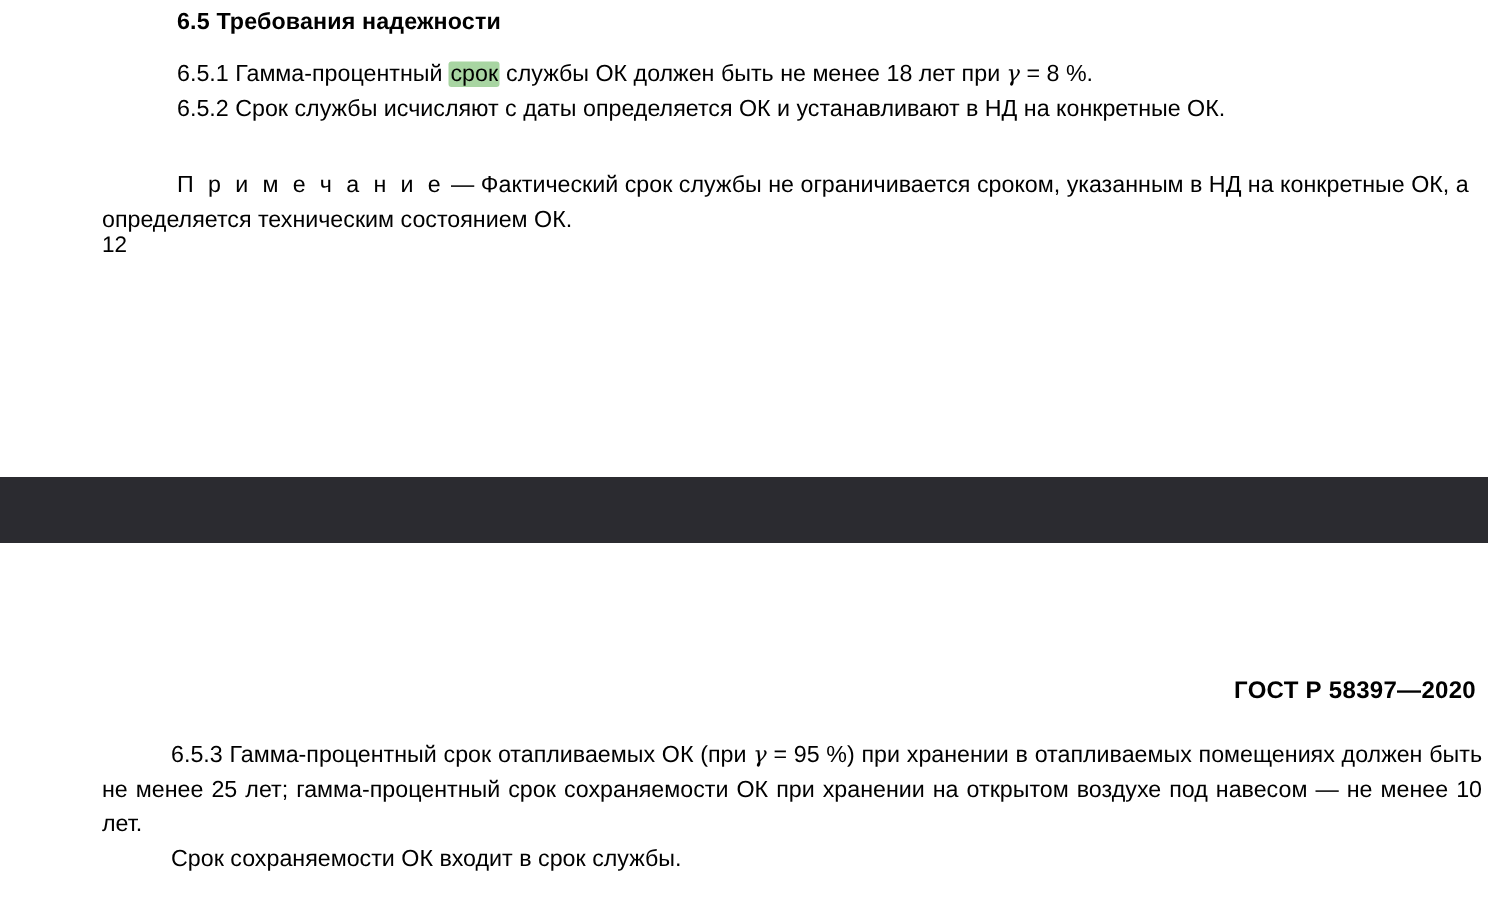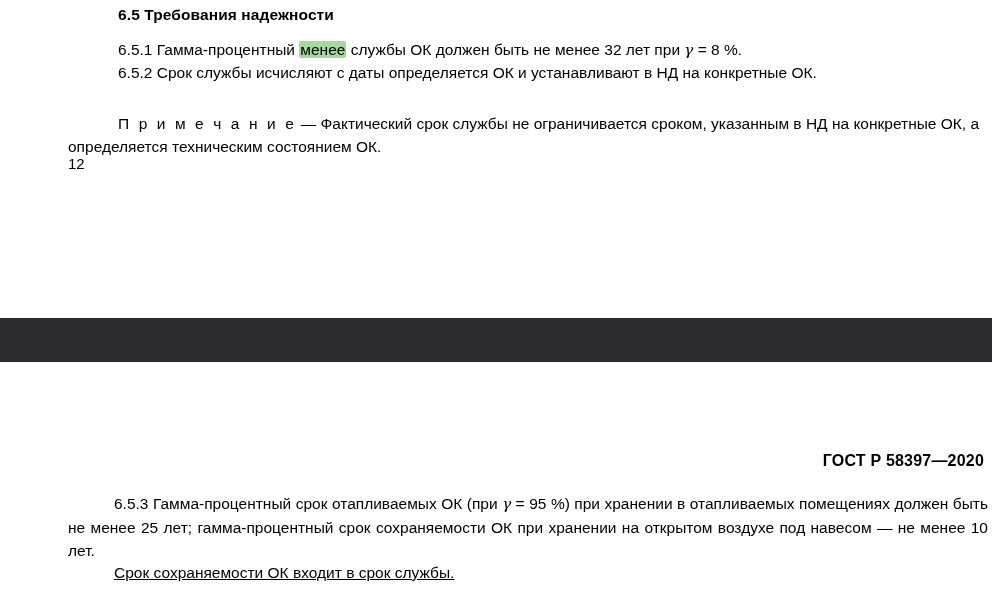--- a/index.html
+++ b/index.html
@@ -126,38 +126,37 @@
     display: inline-block;
     width: 46px;
   }
   .para-d {
     position: absolute;
     left: 68px;
     top: 199px;
     width: 920px;
     font-size: 15.5px;
     line-height: 23px;
-    text-decoration: underline;
   }
   .para-d .first-indent {
     display: inline-block;
     width: 46px;
   }
 </style>
 </head>
 <body>
 
 <div class="page">
 
   <div class="page-top">
 
     <div class="heading">6.5 Требования надежности</div>
 
     <div class="para-a">
-      <span>6.5.1 Гамма-процентный </span><span class="hl">менее</span><span> службы ОК должен быть не менее 32 лет при </span><span class="gamma">γ</span><span> = 8 %.</span>
+      <span>6.5.1 Гамма-процентный </span><span class="hl">срок</span><span> службы ОК должен быть не менее 18 лет при </span><span class="gamma">γ</span><span> = 8 %.</span>
     </div>
 
     <div class="para-b">6.5.2 Срок службы исчисляют с даты определяется ОК и устанавливают в НД на конкретные ОК.</div>
 
     <div class="note">
       <span class="indent"></span><span class="note-label">П р и м е ч а н и е</span><span> — </span><span>Фактический срок службы не ограничивается сроком, указанным в НД на конкретные ОК, а определяется техническим состоянием ОК.</span>
     </div>
 
     <div class="page-num">12</div>
   </div>

